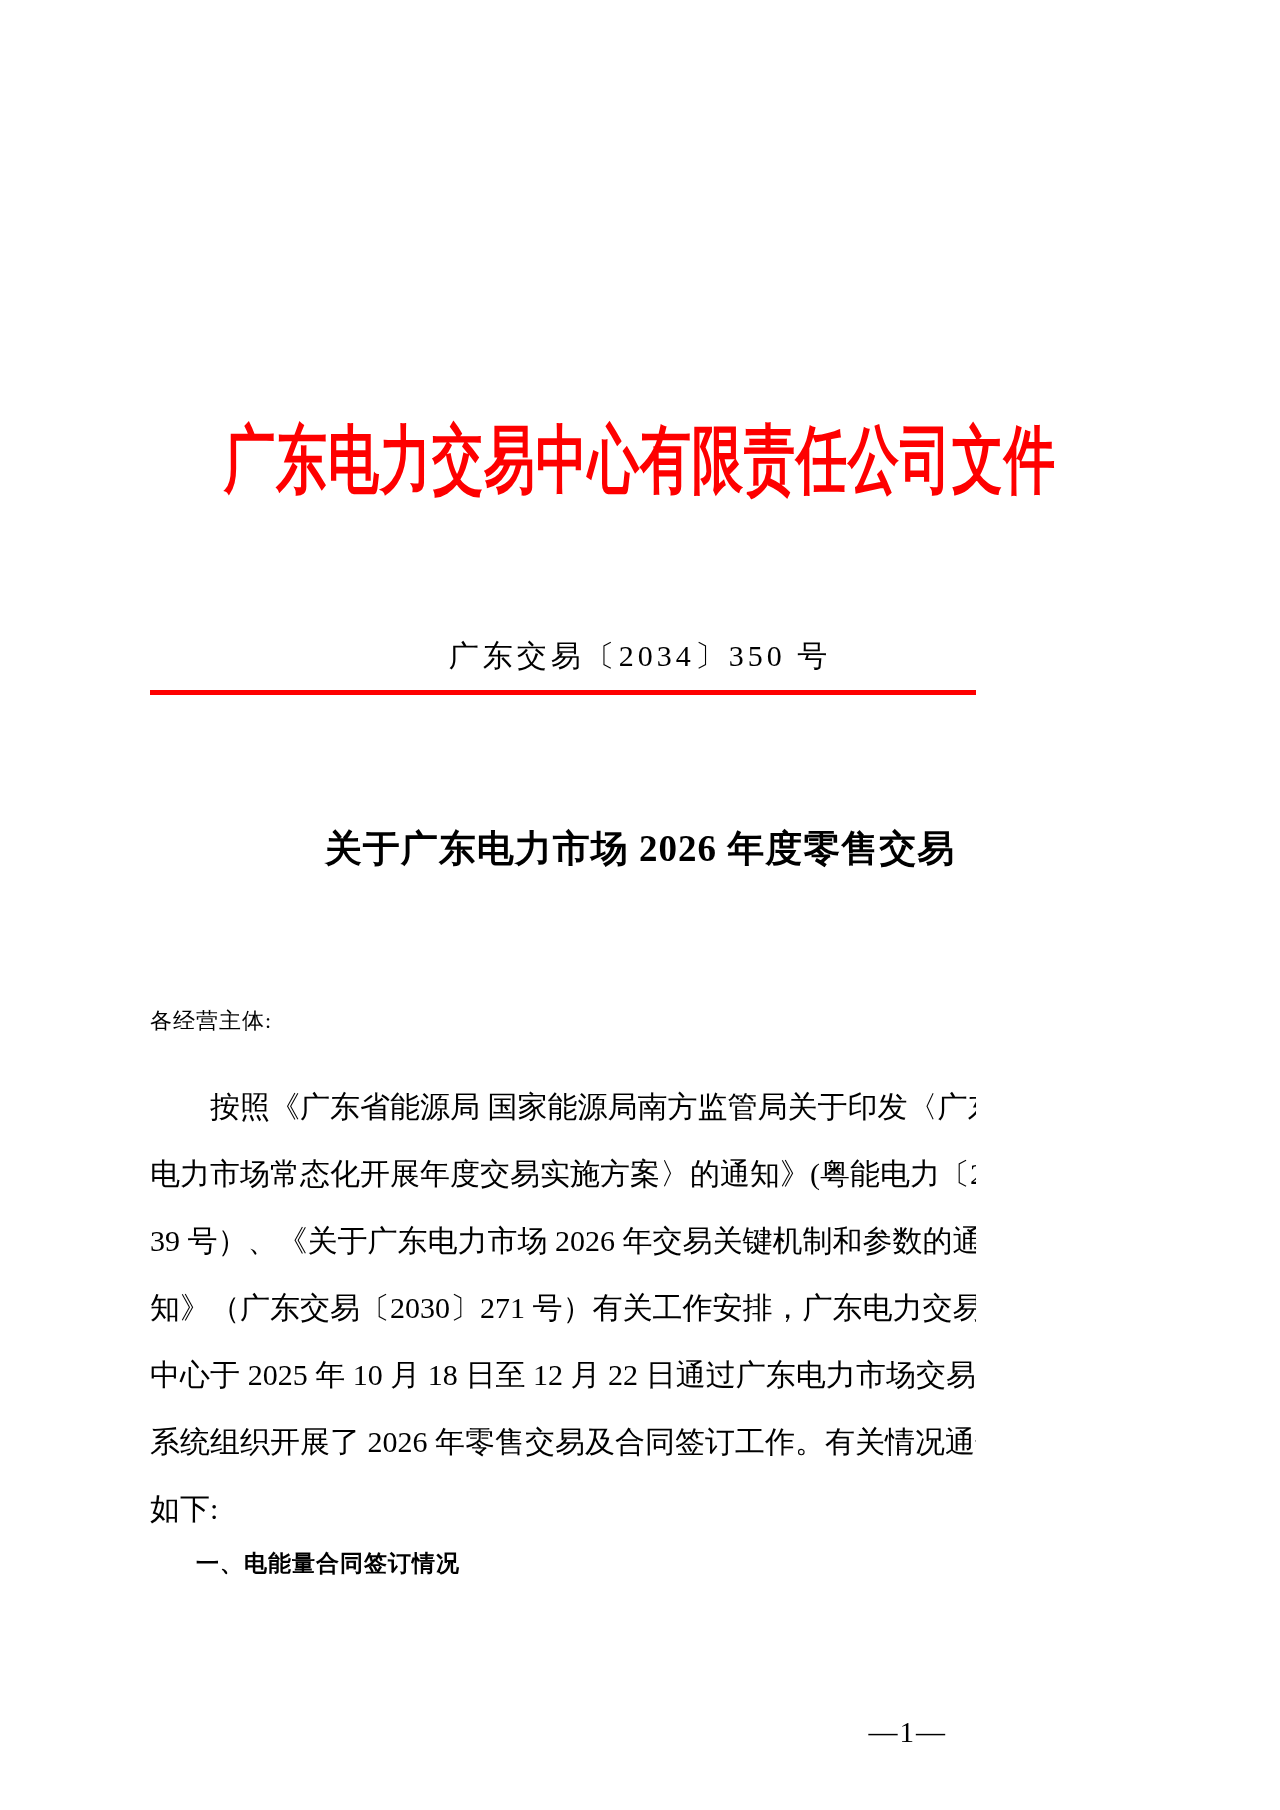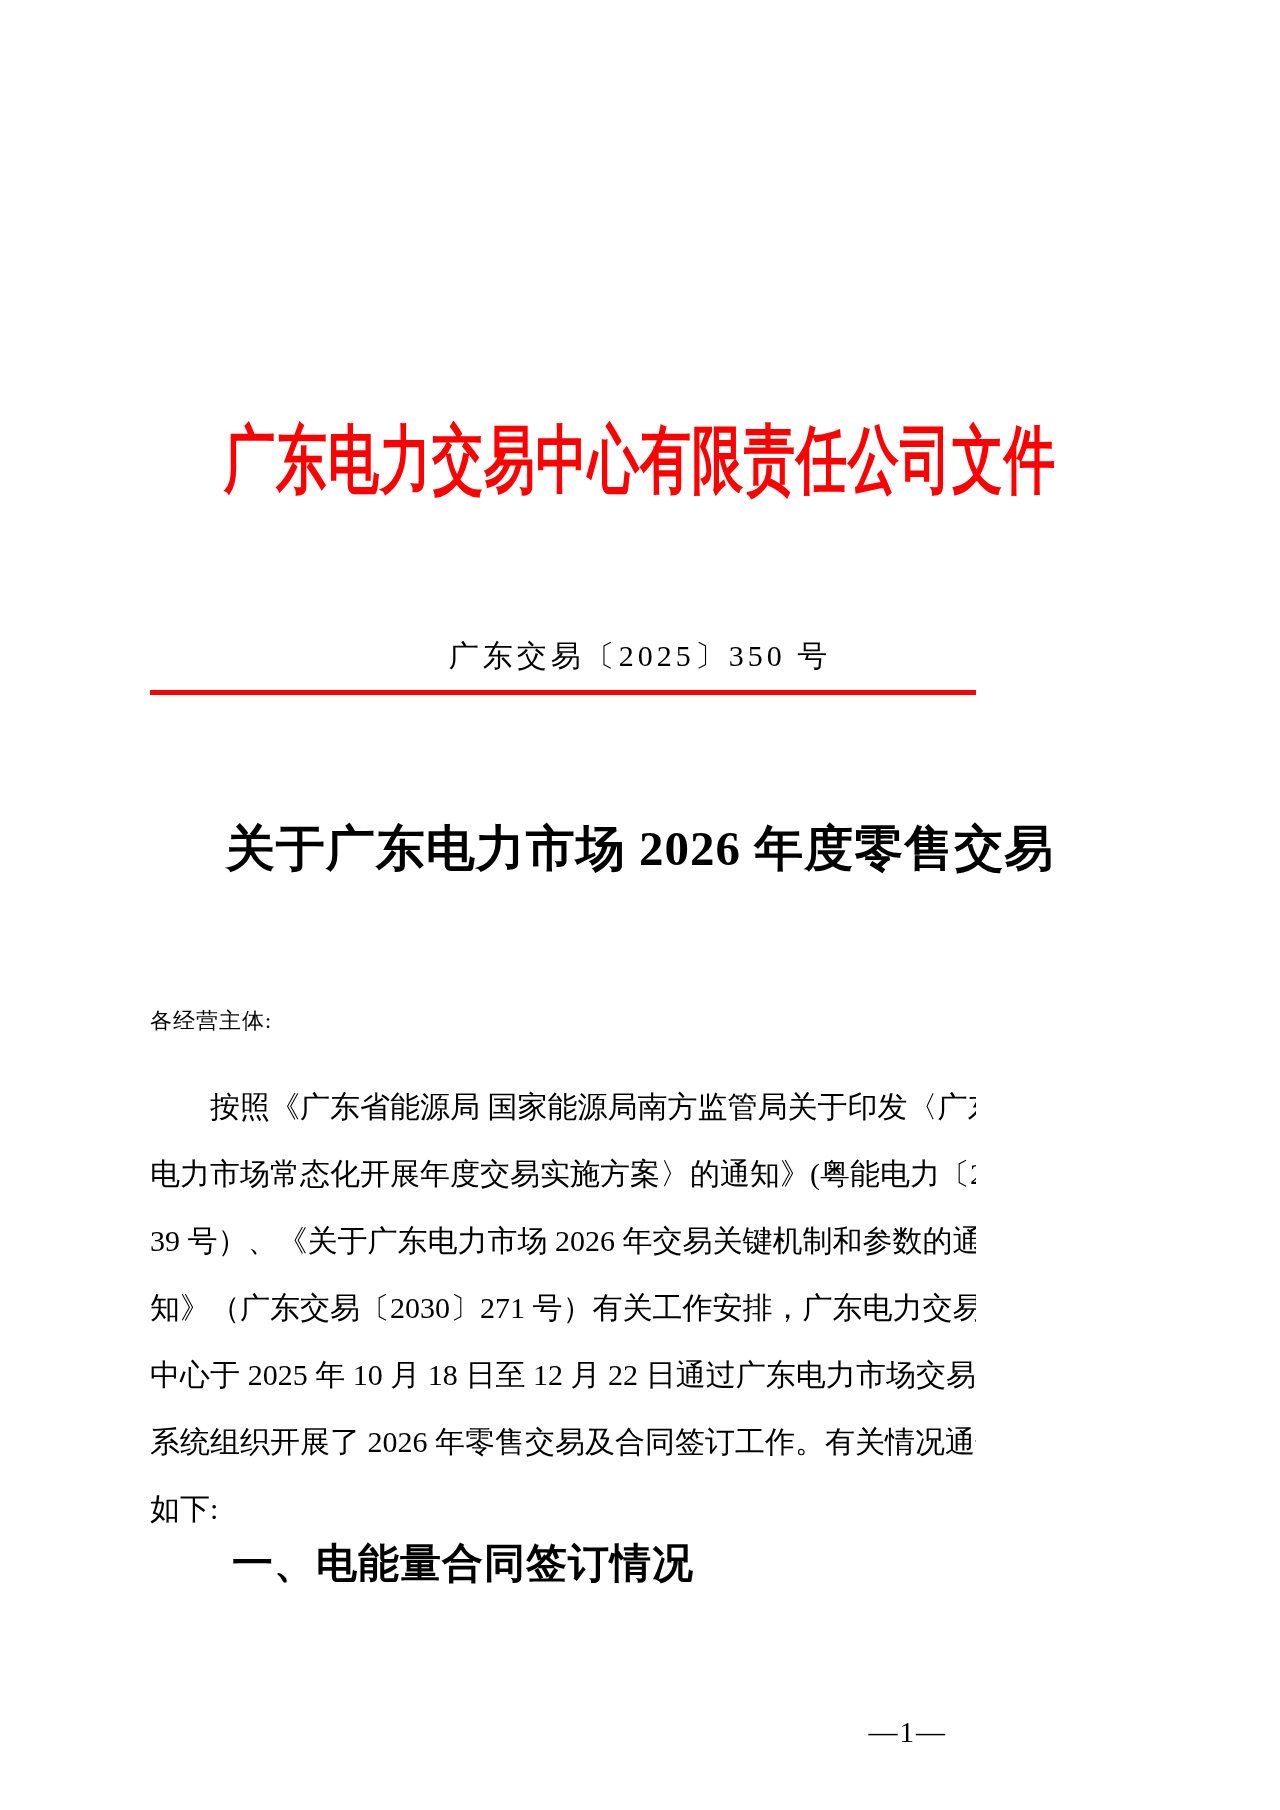--- a/index.html
+++ b/index.html
@@ -50,21 +50,21 @@
     background: #fe0000;
   }
   .doc-title {
     position: absolute;
     top: 818px;
     left: 0;
     width: 100%;
     text-align: center;
     font-family: "Liberation Serif", serif;
     font-weight: bold;
-    font-size: 49px;
+    font-size: 37px;
     line-height: 62px;
     letter-spacing: 1px;
   }
   .salutation {
     position: absolute;
     left: 150px;
     top: 1006px;
     font-size: 22px;
     letter-spacing: 1px;
   }
@@ -90,40 +90,40 @@
     text-align: center;
     text-align-last: left;
   }
   .section-heading {
     position: absolute;
     left: 150px;
     top: 1541px;
     width: 826px;
     font-family: "Liberation Sans", sans-serif;
     font-weight: bold;
-    font-size: 41px;
+    font-size: 23px;
     line-height: 44px;
     text-indent: 2em;
     letter-spacing: 1px;
   }
   .page-number {
     position: absolute;
     top: 1716px;
     right: 333px;
     font-size: 29px;
     letter-spacing: 2px;
     font-family: "Liberation Serif", serif;
   }
 </style>
 </head>
 <body>
 
 <div class="masthead">广东电力交易中心有限责任公司文件</div>
 
-<div class="doc-number">广东交易〔2025〕350 号</div>
+<div class="doc-number">广东交易〔2034〕350 号</div>
 
 <div class="red-rule"></div>
 
 <div class="doc-title">
   <span>关于广东电力市场 2026 年度零售交易</span><br>
 </div>
 
 <div class="salutation">各经营主体:</div>
 
 <div class="paragraph">

